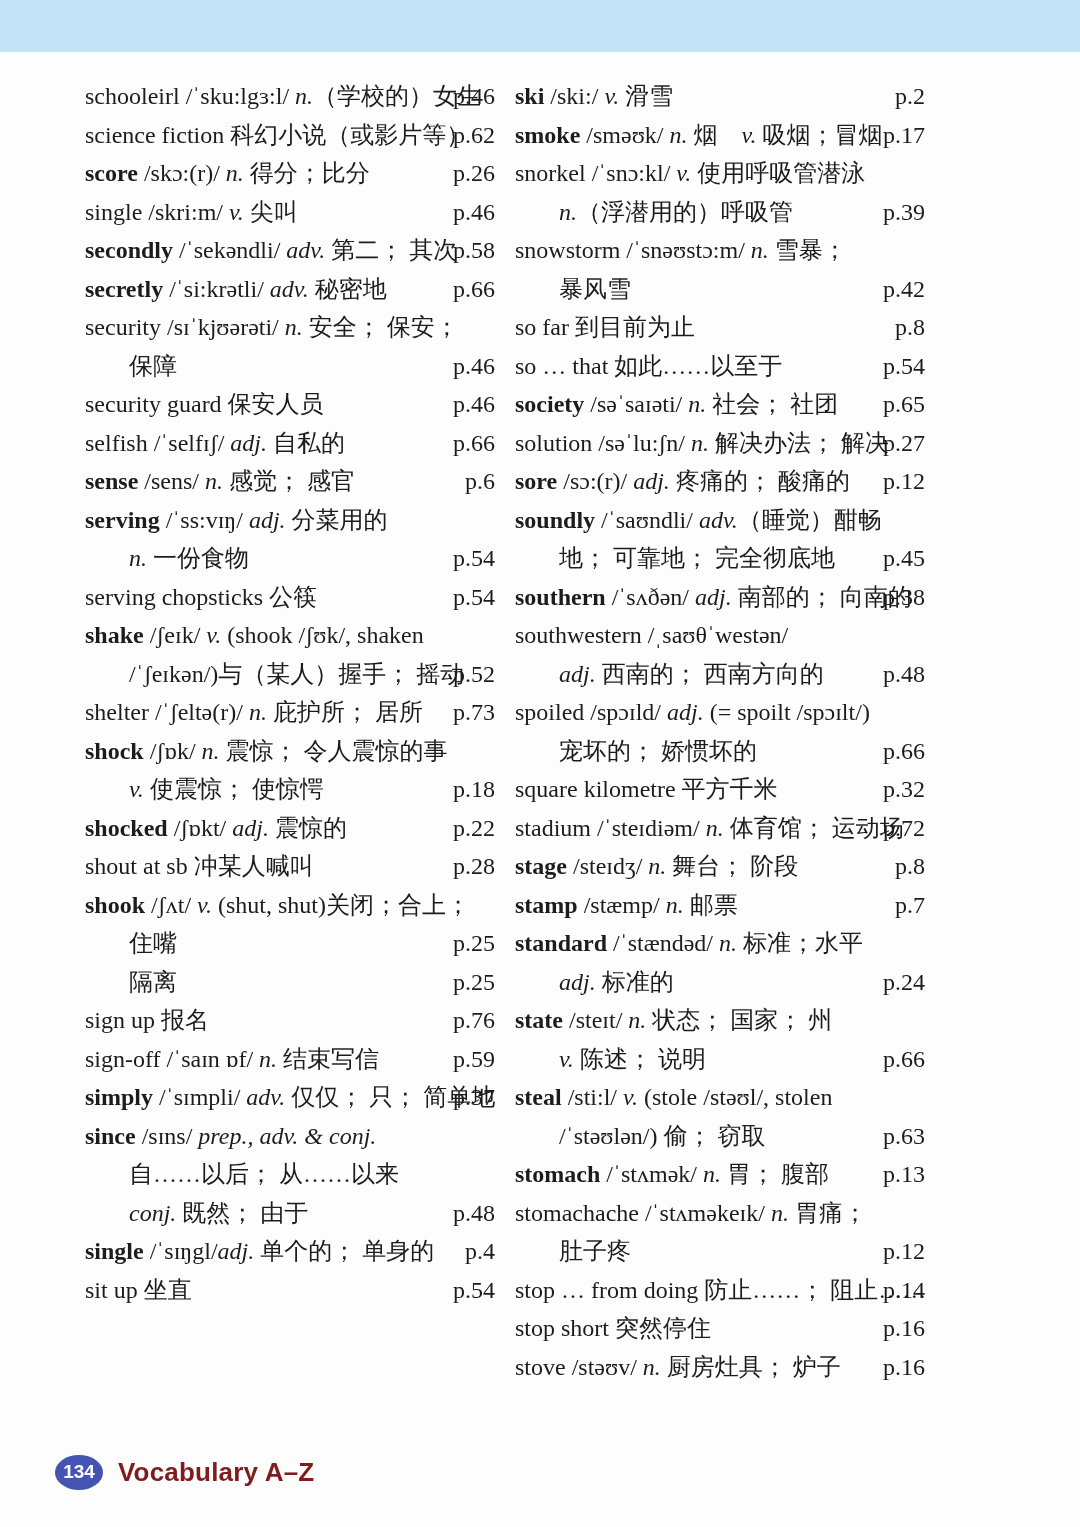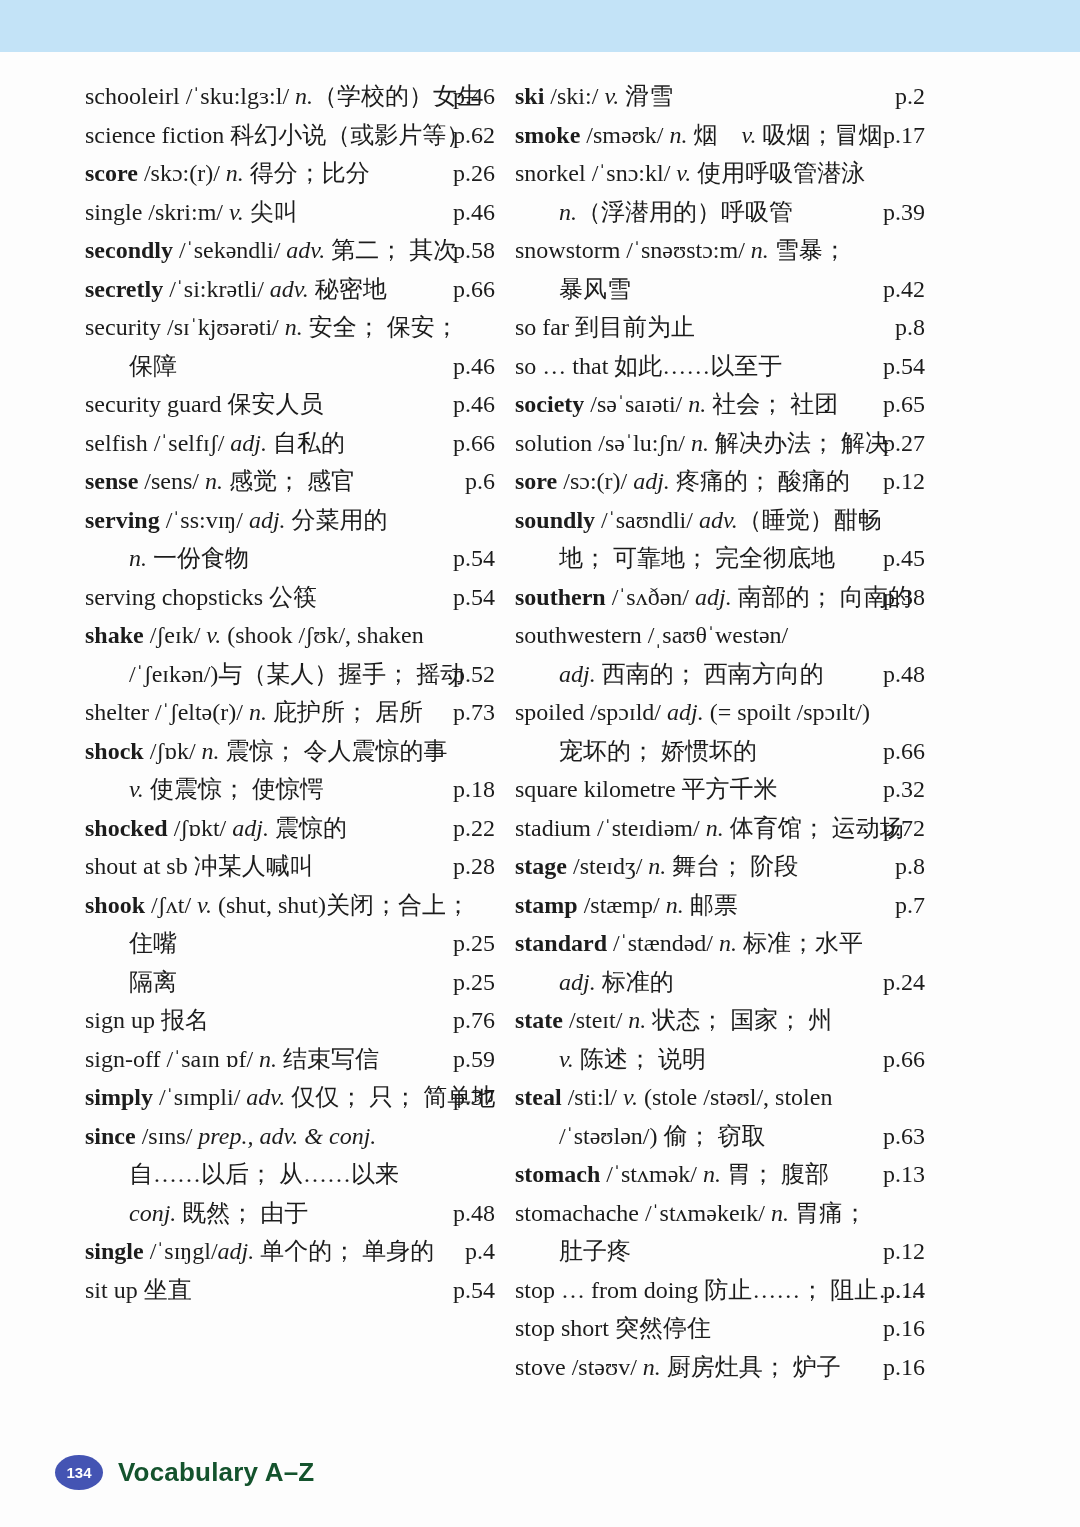--- a/index.html
+++ b/index.html
@@ -20,21 +20,21 @@
   .r-b{font-weight:bold;}
   .r-i{font-style:italic;}
   .page-footer{
     position:absolute;left:55px;top:1453px;height:38px;
     display:flex;align-items:center;
     font-family:"Liberation Sans","DejaVu Sans",sans-serif;
   }
   .badge{
     width:48px;height:35px;border-radius:50%;
     color:#ffffff;display:flex;align-items:center;justify-content:center;
-    font-size:15px;font-weight:bold;
+    font-size:19px;font-weight:bold;
   }
   .footer-label{margin-left:15px;font-weight:bold;font-size:26px;letter-spacing:.2px;}
 </style>
 </head>
 <body>
 
 <div class="top-band" style="background: rgb(195, 227, 247);"></div>
 
 <main class="content">
   <div class="col" id="col-left">
@@ -288,14 +288,14 @@
         <span class="txt"><span class="">stove /stəʊv/ </span><span class="r-i">n.</span><span class=""> 厨房灶具； 炉子</span></span>
         <span class="pg">p.16</span>
       </div>
     </div>
 </main>
 
 <footer class="page-footer">
   <span class="badge" style="background: rgb(68, 84, 179);">
     <span>134</span>
   </span>
-  <span class="footer-label" style="color: #14532d;">Vocabulary A–Z</span>
+  <span class="footer-label" style="color: #7f1d1d;">Vocabulary A–Z</span>
 </footer>
 
 </body></html>

